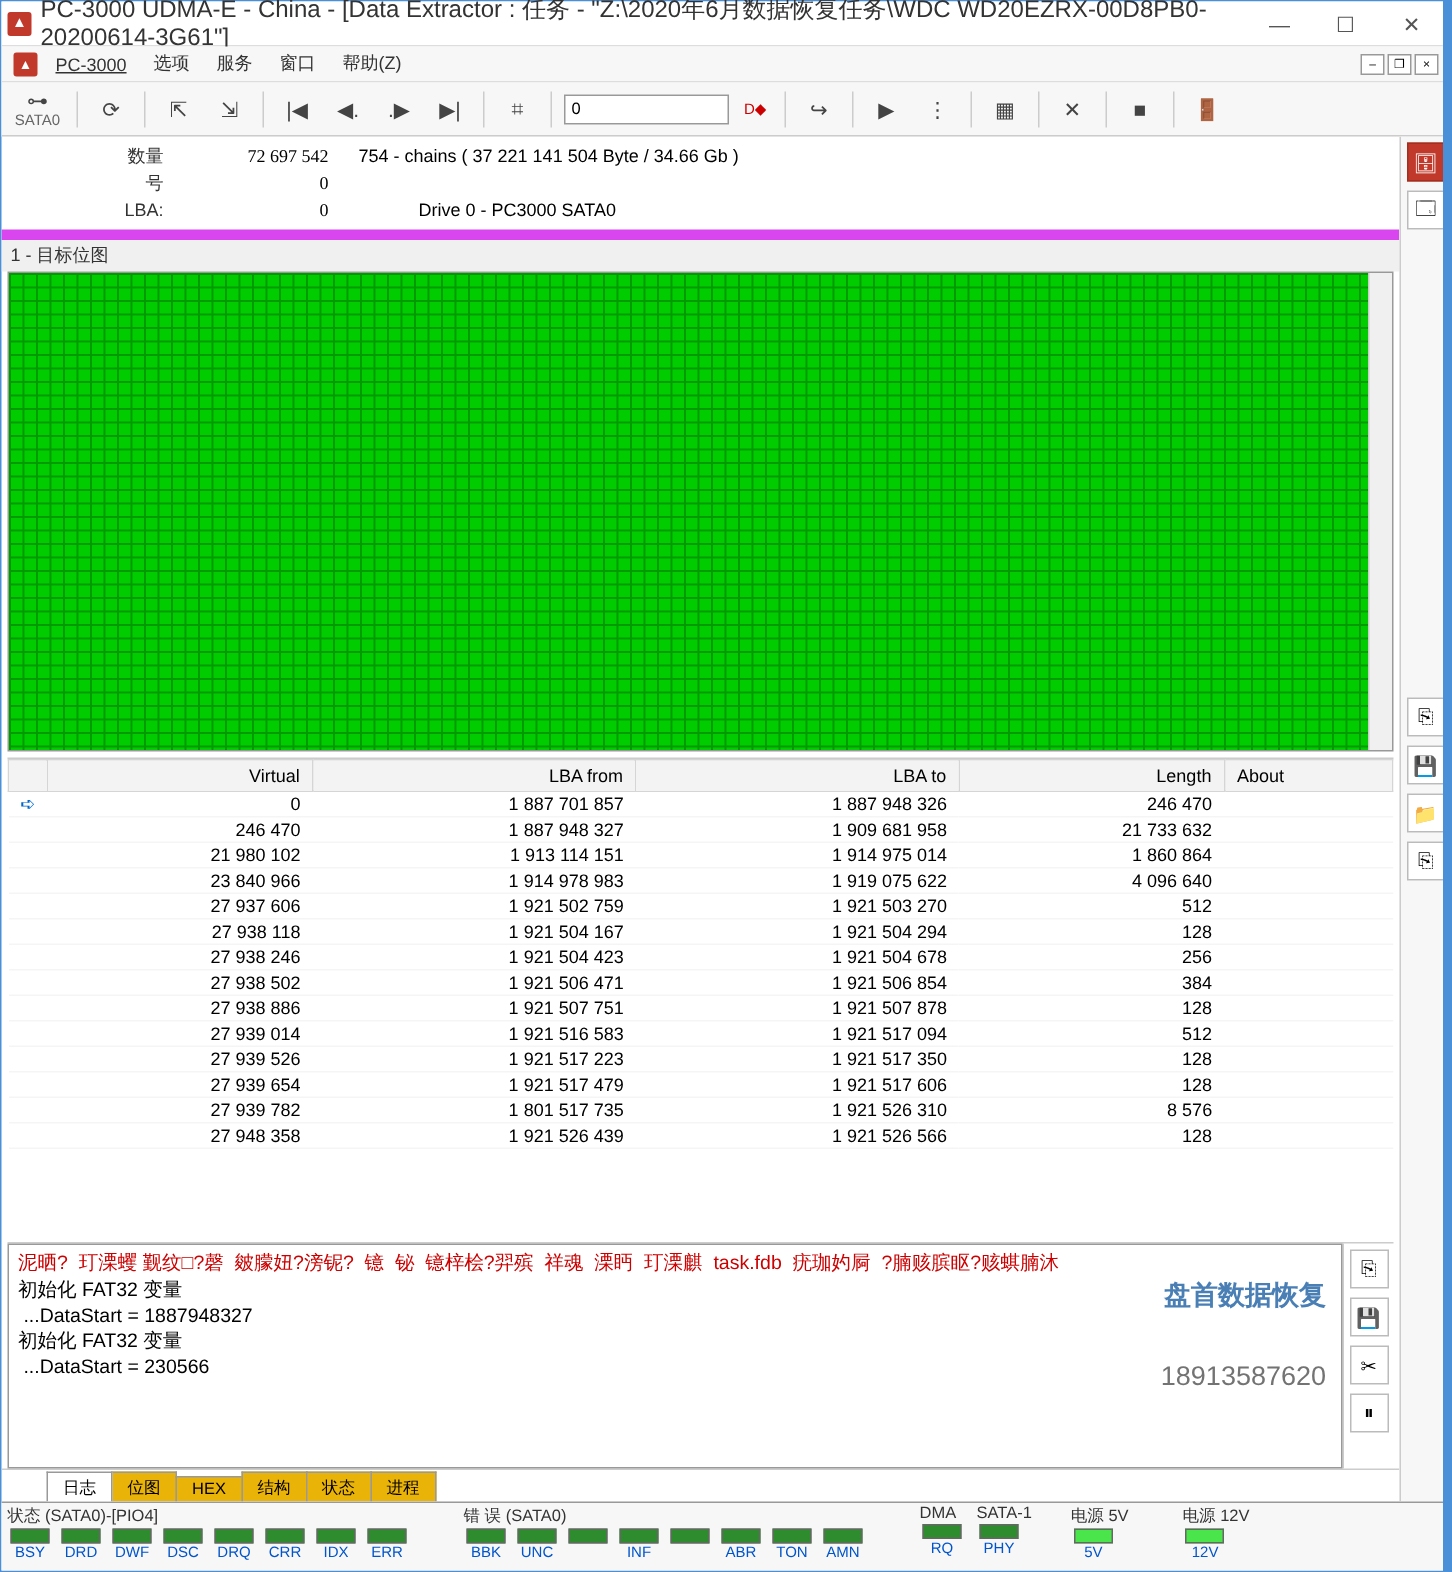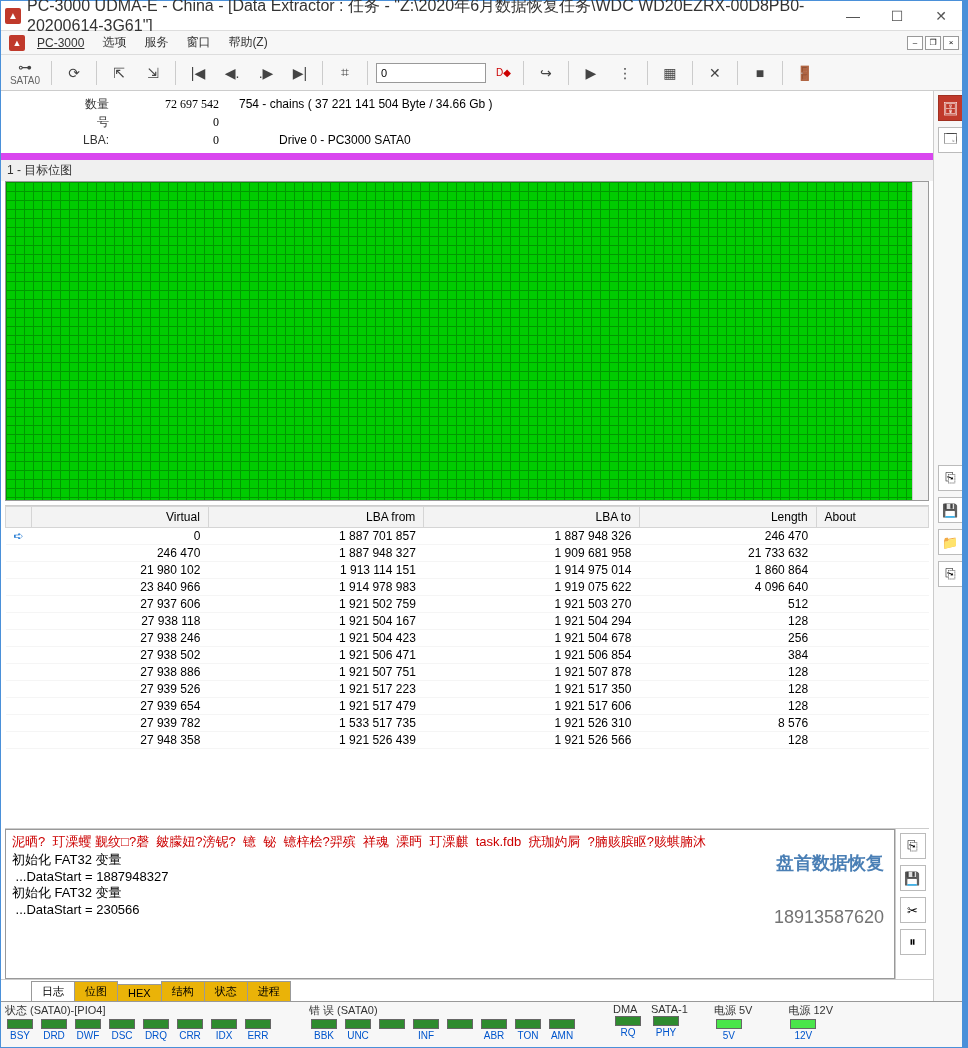--- a/index.html
+++ b/index.html
@@ -264,38 +264,46 @@
               <tr>
                 <td class="row-icon"></td>
                 <td>27 938 886</td>
                 <td>1 921 507 751</td>
                 <td>1 921 507 878</td>
                 <td>128</td>
                 <td class="about"></td>
               </tr>
               <tr>
                 <td class="row-icon"></td>
+                <td>27 939 014</td>
+                <td>1 921 516 583</td>
+                <td>1 921 517 094</td>
+                <td>512</td>
+                <td class="about"></td>
+              </tr>
+              <tr>
+                <td class="row-icon"></td>
                 <td>27 939 526</td>
                 <td>1 921 517 223</td>
                 <td>1 921 517 350</td>
                 <td>128</td>
                 <td class="about"></td>
               </tr>
               <tr>
                 <td class="row-icon"></td>
                 <td>27 939 654</td>
                 <td>1 921 517 479</td>
                 <td>1 921 517 606</td>
                 <td>128</td>
                 <td class="about"></td>
               </tr>
               <tr>
                 <td class="row-icon"></td>
                 <td>27 939 782</td>
-                <td>1 533 517 735</td>
+                <td>1 801 517 735</td>
                 <td>1 921 526 310</td>
                 <td>8 576</td>
                 <td class="about"></td>
               </tr>
               <tr>
                 <td class="row-icon"></td>
                 <td>27 948 358</td>
                 <td>1 921 526 439</td>
                 <td>1 921 526 566</td>
                 <td>128</td>

